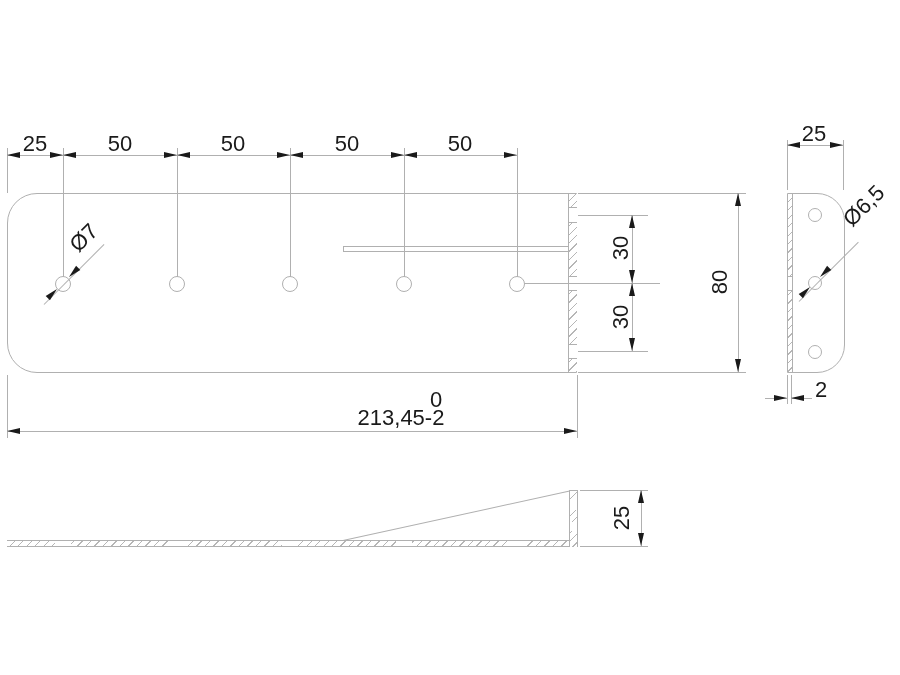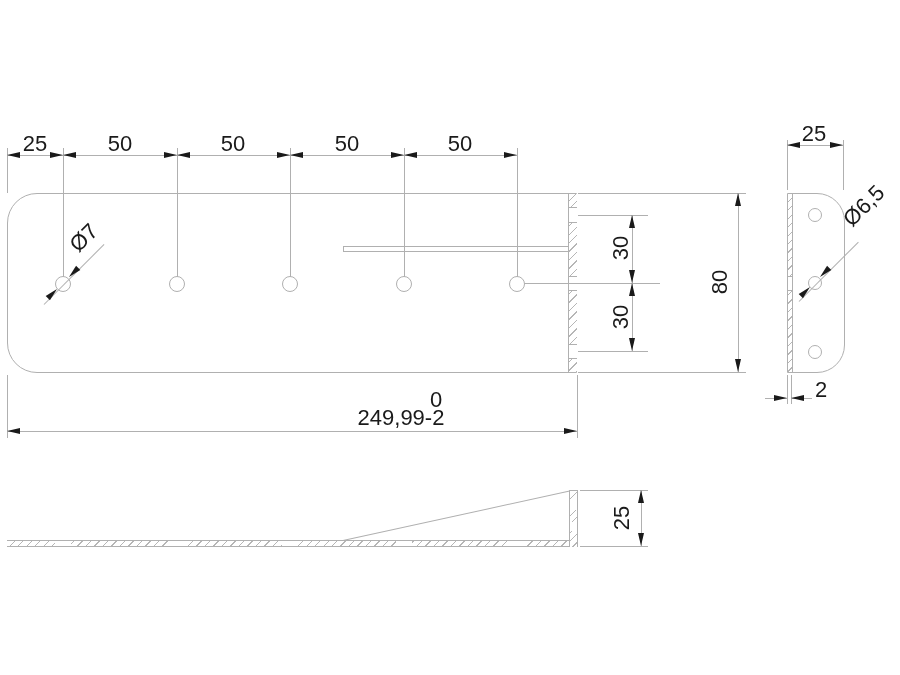--- a/index.html
+++ b/index.html
@@ -155,21 +155,21 @@
     <span class="lab" style="left:460px;top:144px;">50</span>
 
     <span class="lab r45" style="left:84px;top:238px;">Ø7</span>
 
     <span class="lab r90" style="left:621px;top:248px;">30</span>
     <span class="lab r90" style="left:621px;top:317px;">30</span>
 
     <span class="lab r90" style="left:720px;top:282px;">80</span>
 
     <span class="lab" style="left:436px;top:400px;">0</span>
-    <span class="lab" style="left:401px;top:418px;">249,99-2</span>
+    <span class="lab" style="left:401px;top:418px;">213,45-2</span>
 
     <span class="lab" style="left:814px;top:134px;">25</span>
     <span class="lab r45" style="left:864px;top:206px;">Ø6,5</span>
     <span class="lab" style="left:821px;top:390px;">2</span>
 
     <span class="lab r90" style="left:622px;top:518px;">25</span>
   </div>
 
 </div>
 

